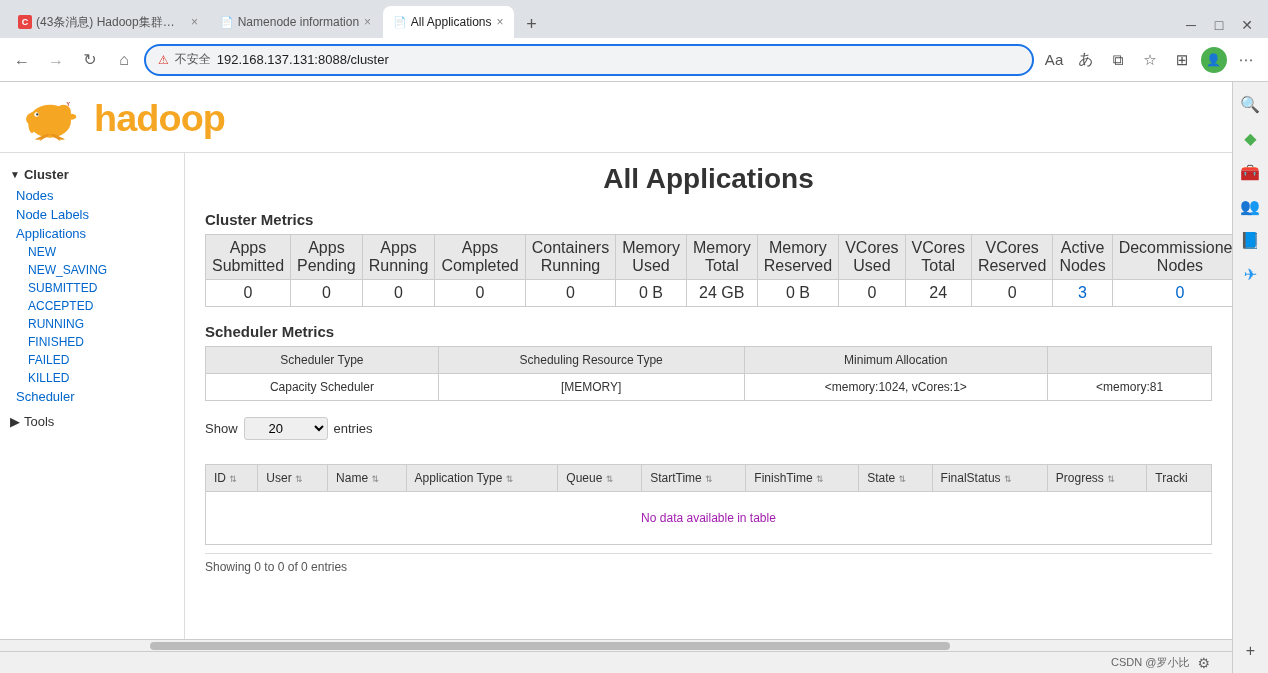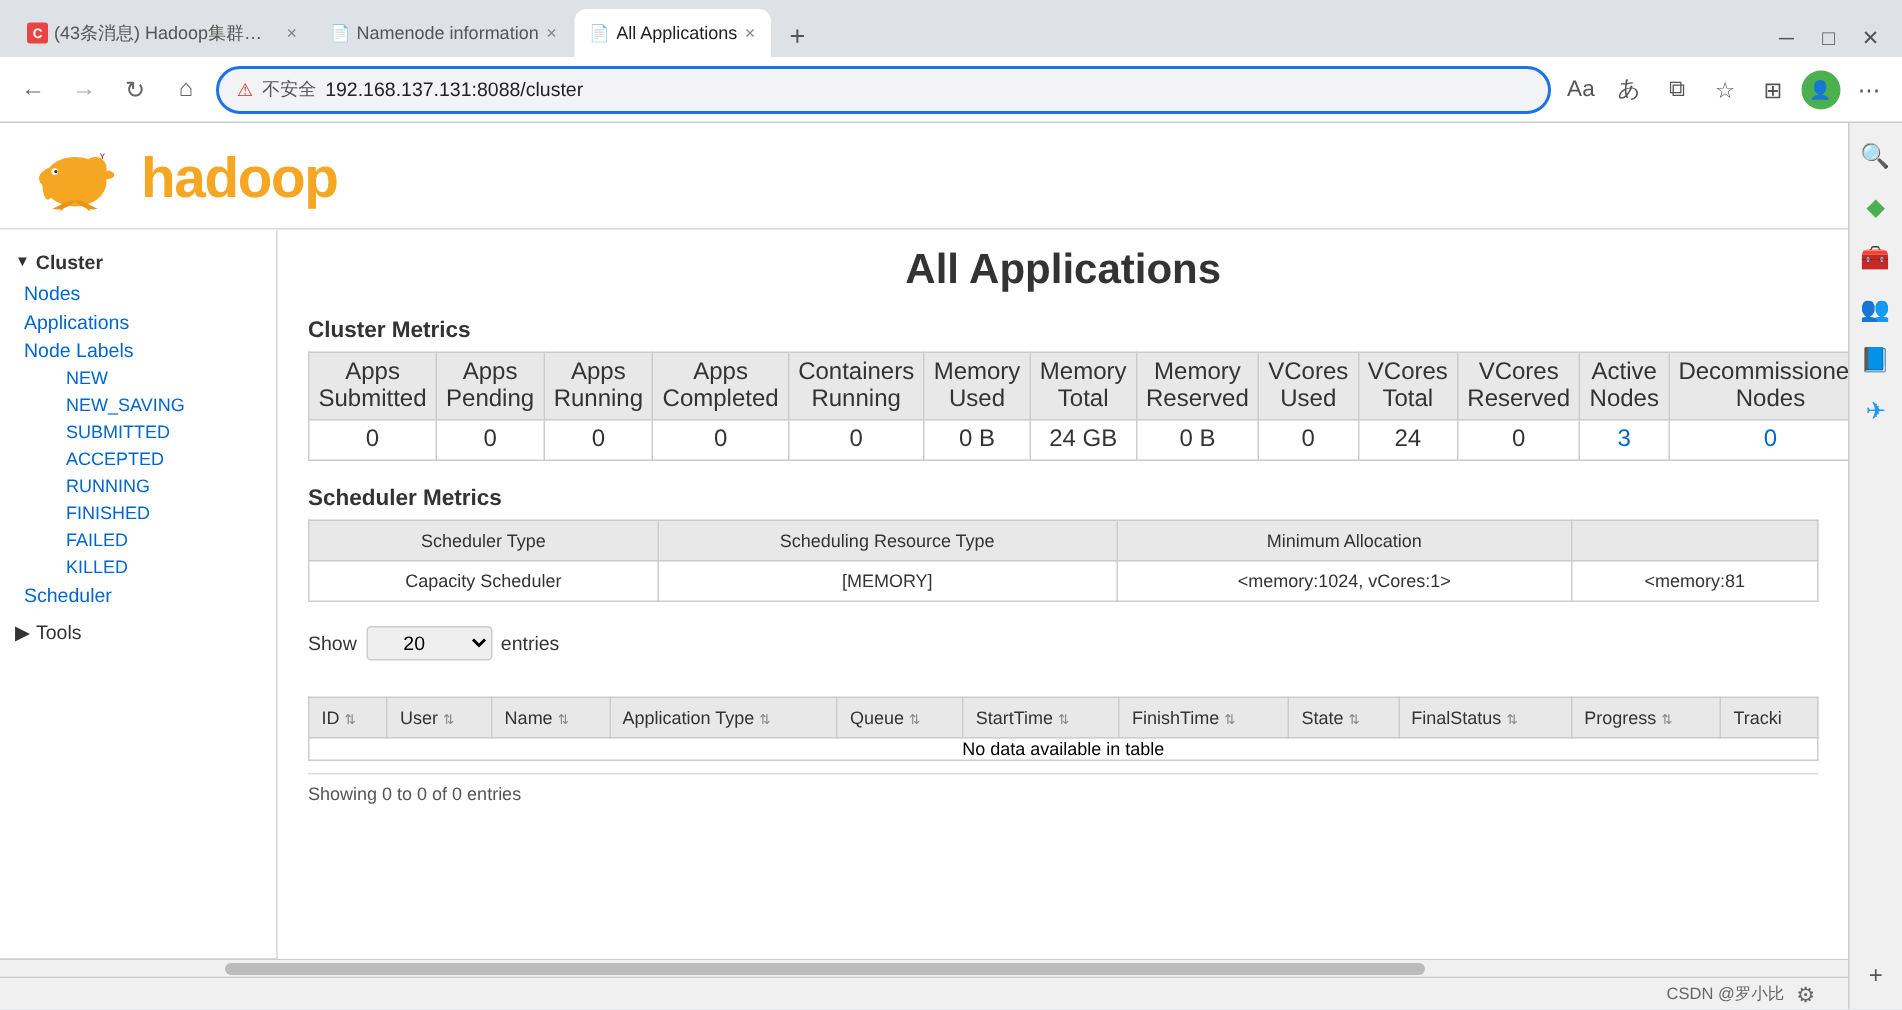--- a/index.html
+++ b/index.html
@@ -31,21 +31,21 @@
     .page-area { flex: 1; display: flex; flex-direction: column; overflow: hidden; }
     .page-content { display: flex; flex: 1; overflow: hidden; }
 
     
     .left-nav { width: 185px; background: #fff; border-right: 1px solid #ddd; padding: 10px 0; overflow-y: auto; flex-shrink: 0; }
     .nav-section { margin-bottom: 4px; }
     .nav-cluster-header { display: flex; align-items: center; padding: 4px 10px; font-weight: bold; font-size: 13px; cursor: pointer; color: #333; }
     .nav-cluster-header .arrow { margin-right: 4px; font-size: 10px; }
     .nav-item { padding: 2px 16px; font-size: 12px; cursor: pointer; }
     .nav-item a { color: #0066cc; text-decoration: none; font-size: 13px; }
-    .nav-sub-item { padding: 2px 28px; font-size: 12px; cursor: pointer; margin-left: 16px; }
+    .nav-sub-item { padding: 2px 28px; font-size: 12px; cursor: pointer; }
     .nav-sub-item a { color: #0066cc; text-decoration: none; font-size: 12px; }
     .nav-tools-header { display: flex; align-items: center; padding: 4px 10px; font-size: 13px; cursor: pointer; color: #333; }
 
     
     .main-content { flex: 1; padding: 10px 20px; overflow-y: auto; background: #fff; }
     .page-title { text-align: center; font-size: 28px; font-weight: bold; color: #333; margin-bottom: 16px; }
 
     
     .section-title { font-size: 15px; font-weight: bold; color: #333; margin-bottom: 6px; }
 
@@ -60,21 +60,21 @@
     .scheduler-table td { border: 1px solid #ccc; padding: 6px 10px; text-align: center; background: #fff; }
 
     
     .show-entries-row { display: flex; align-items: center; gap: 6px; margin-bottom: 24px; font-size: 13px; }
     .show-entries-row select { padding: 2px 20px; font-size: 13px; border: 1px solid #ccc; border-radius: 3px; }
 
     
     .apps-table { border-collapse: collapse; width: 100%; font-size: 12px; }
     .apps-table th { background: #e8e8e8; border: 1px solid #ccc; padding: 6px 8px; text-align: left; font-weight: normal; color: #333; white-space: nowrap; cursor: pointer; }
     .apps-table th .sort-arrows { font-size: 9px; color: #888; display: inline-block; vertical-align: middle; }
-    .apps-table td { border: 1px solid #ccc; padding: 0 8px; text-align: center; background: #fff; color: #000000; }
+    .apps-table td { border: 1px solid #ccc; padding: 19px 8px; text-align: center; background: #fff; color: #a21caf; }
     .no-data-row td { text-align: center; }
 
     .showing-text { margin-top: 8px; font-size: 12px; color: #555; padding: 6px 0; border-top: 1px solid #ddd; }
 
     
     .logo-area { display: flex; align-items: center; padding: 10px 20px; border-bottom: 1px solid #ddd; background: #fff; }
     .hadoop-logo { display: flex; align-items: center; cursor: pointer; }
     .elephant-svg { width: 60px; height: 50px; margin-right: 4px; }
 
     
@@ -165,22 +165,22 @@
 
       <div class="page-content">
 
         <div class="left-nav">
           <div class="nav-section">
             <div class="nav-cluster-header">
               <span class="arrow">▼</span>
               <span>Cluster</span>
             </div>
             <div class="nav-item"><a>Nodes</a></div>
+            <div class="nav-item"><a>Node Labels</a></div>
             <div class="nav-item"><a>Applications</a></div>
-            <div class="nav-item"><a>Node Labels</a></div>
             <div class="nav-sub-item"><a>NEW</a></div>
             <div class="nav-sub-item"><a>NEW_SAVING</a></div>
             <div class="nav-sub-item"><a>SUBMITTED</a></div>
             <div class="nav-sub-item"><a>ACCEPTED</a></div>
             <div class="nav-sub-item"><a>RUNNING</a></div>
             <div class="nav-sub-item"><a>FINISHED</a></div>
             <div class="nav-sub-item"><a>FAILED</a></div>
             <div class="nav-sub-item"><a>KILLED</a></div>
             <div class="nav-item"><a>Scheduler</a></div>
           </div>

